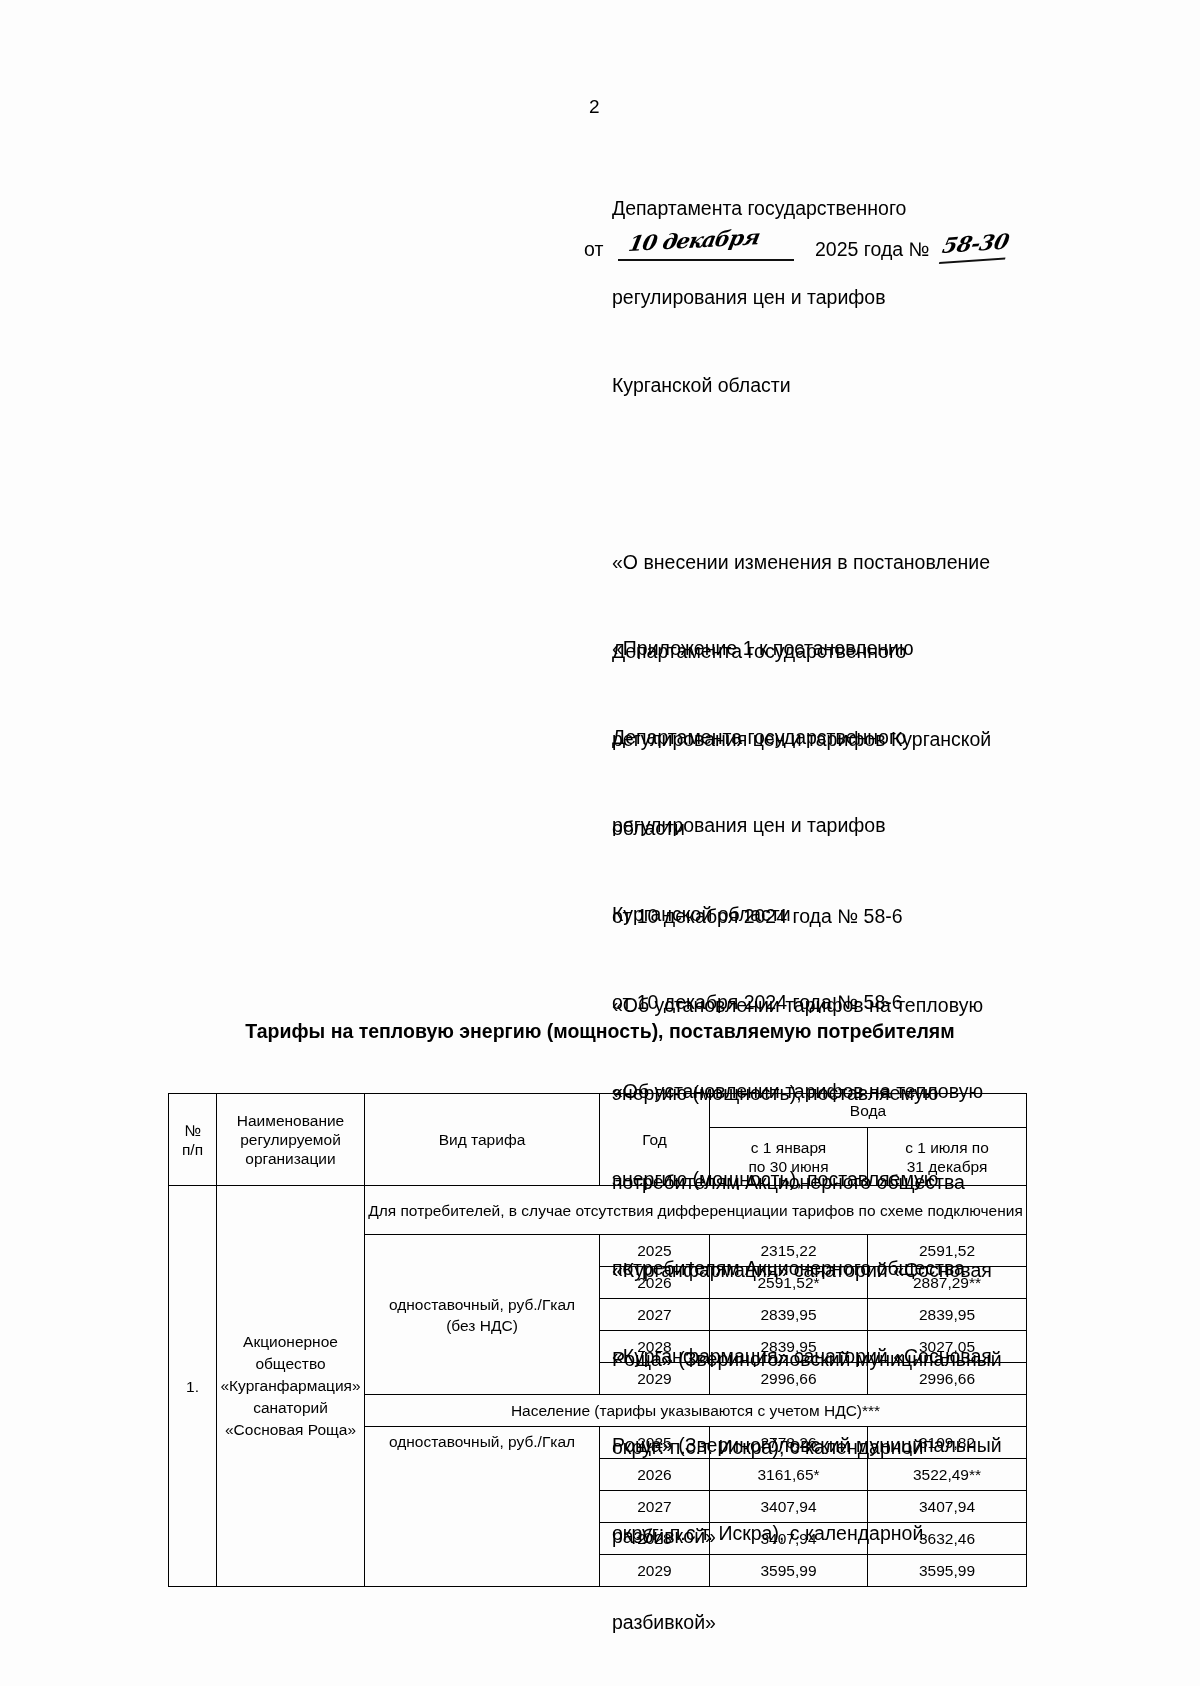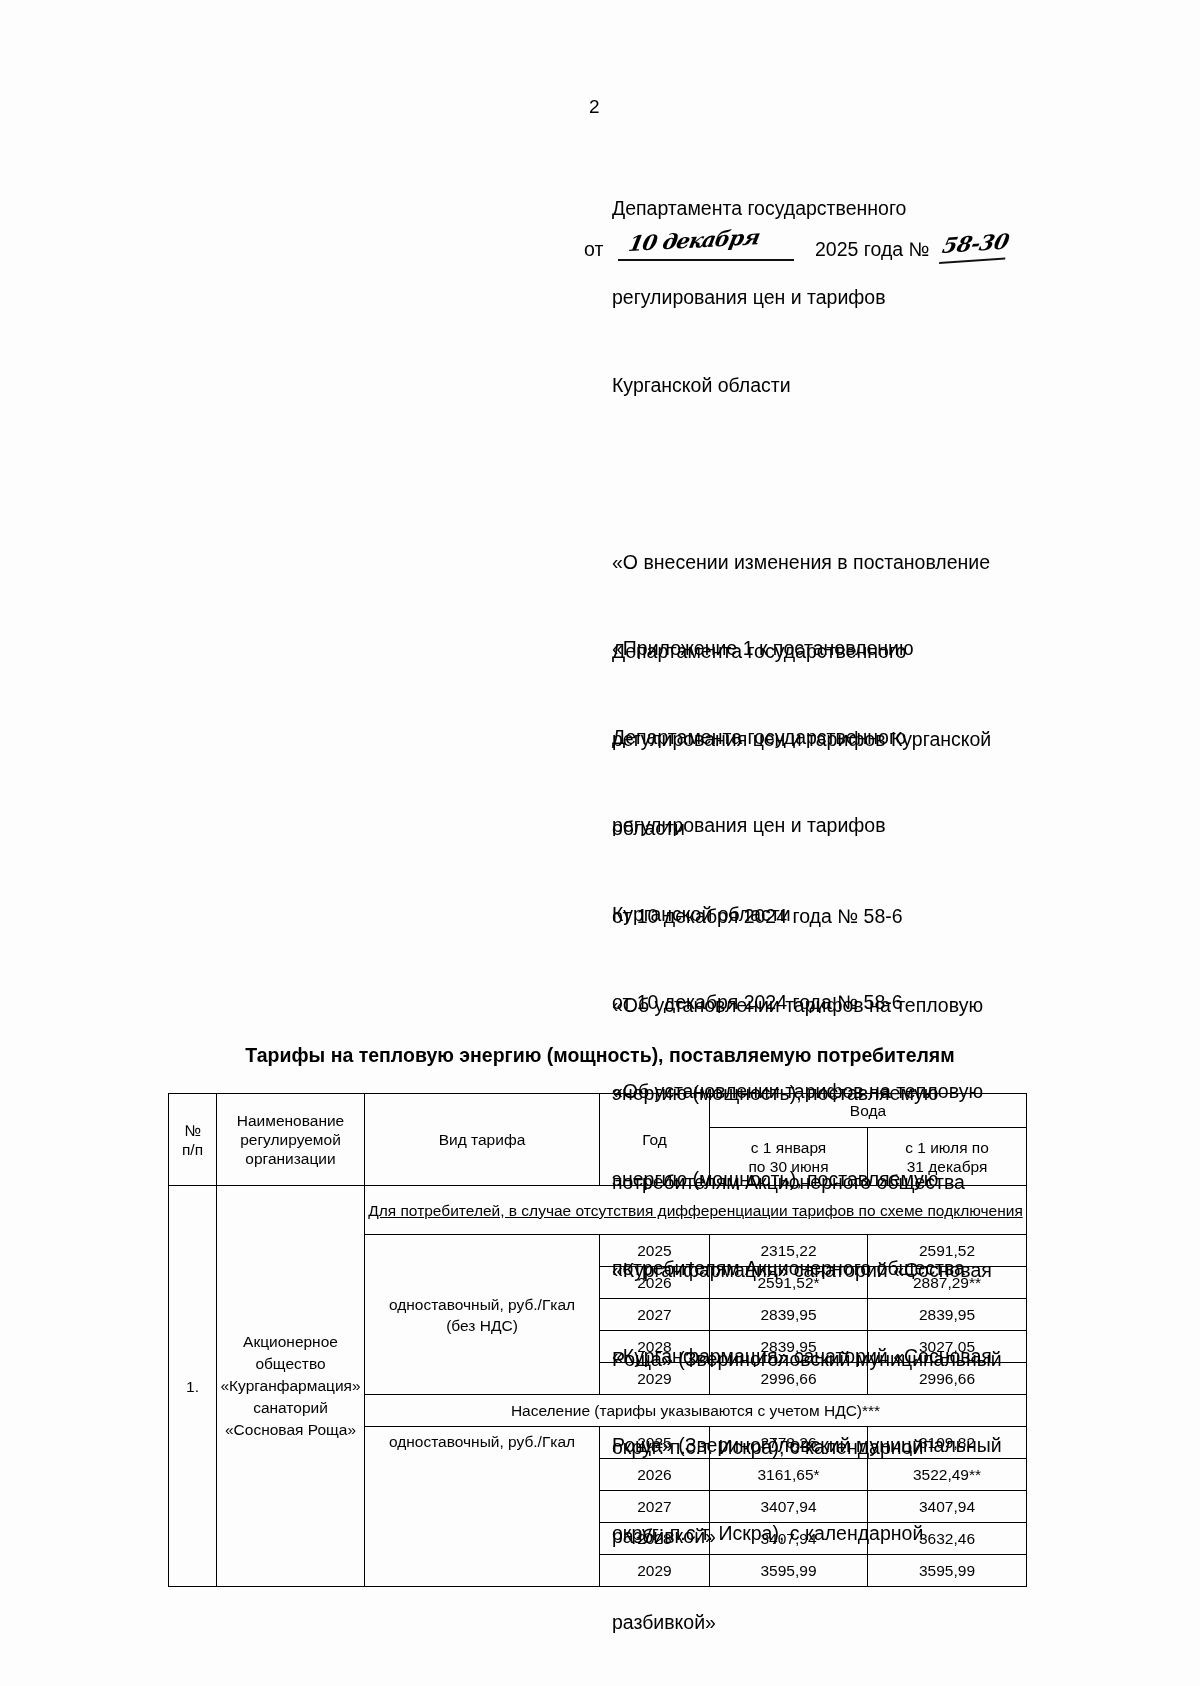--- a/index.html
+++ b/index.html
@@ -101,21 +101,20 @@
 
   
   .doc-title {
     position: absolute;
     left: 0;
     right: 0;
     top: 1020px;
     text-align: center;
     font-size: 19.5px;
     font-weight: 700;
-    margin-top: 24px;
   }
 
   
   .tariff-table {
     position: absolute;
     left: 168px;
     top: 1093px;
     width: 858px;
     border-collapse: collapse;
     table-layout: fixed;
@@ -147,21 +146,20 @@
   .cell-num {
     vertical-align: top;
     padding-top: 6px;
     text-align: center;
   }
   .cell-kind-label {
     line-height: 21px;
   }
   .row-span-note {
     line-height: 21px;
-    text-decoration: underline;
   }
   .tall { height: 44px; }
   .hdr-top { height: 34px; }
   .hdr-sub { height: 58px; }
   .data-row td { height: 27px; }
   .note-row td { height: 27px; }
   .blank-fill { height: 112px; }
 </style>
 </head>
 <body>

